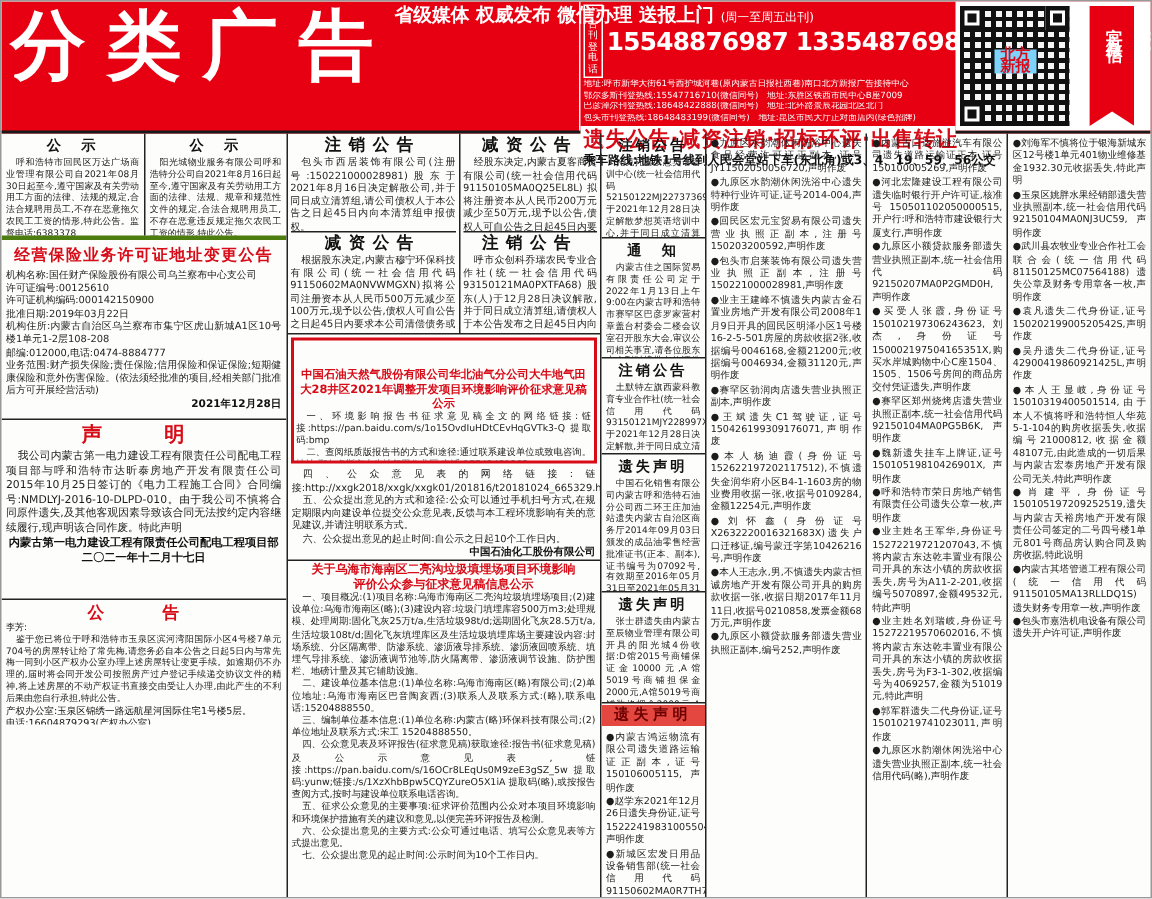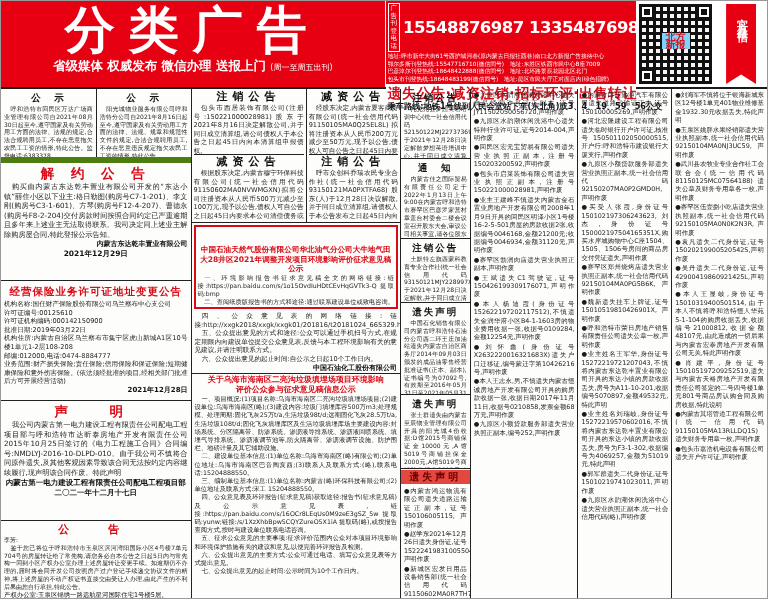--- a/index.html
+++ b/index.html
@@ -3,21 +3,21 @@
 <meta charset="utf-8">
 <style>
   * { margin:0; padding:0; box-sizing:border-box; }
   html,body { background:#e8e8e8; }
   body { font-family:"DejaVu Sans","Liberation Sans",sans-serif; }
   .page { position:relative; width:768px; height:599px; background:#fdfdfb; overflow:hidden;
           border:1px solid #999; }
 
   
   .masthead { display:flex; height:88px; background:#e60012; border-bottom:2px solid #1a1a1a; }
-  .mh-left { width:386px; display:flex; flex-direction:column; border-right:1px solid #f5f5f5;
+  .mh-left { width:386px; display:flex; flex-direction:row; border-right:1px solid #f5f5f5;
              padding:1px 6px 1px 6px; }
   .mh-title { color:#fff; font-size:50px; font-weight:bold; letter-spacing:14px; line-height:56px;
               text-align:center; white-space:nowrap; }
   .mh-tagline { color:#fff; font-size:12.5px; font-weight:bold; text-align:center; line-height:15px; white-space:nowrap; }
   .mh-tagnote { font-size:8px; font-weight:normal; }
   .mh-disclaimer { color:#ffd9d9; font-size:6.5px; text-align:center; line-height:10px; white-space:nowrap; overflow:hidden;margin-top:20px; }
   .mh-mid { width:250px; display:flex; flex-direction:column; }
   .mh-phone-row { display:flex; align-items:center; padding:2px 2px 0 2px; }
   .mh-phone-label { border:1px solid #fff; color:#fff; font-size:6.5px; line-height:7.5px;
                     padding:1px 2px; text-align:center; width:26px; margin-right:3px; }
@@ -66,21 +66,21 @@
   .h-red-multiline { text-align:center; font-weight:bold; color:#d70c18; font-size:8px; line-height:10px; }
 
   .bodytext { font-size:6.6px; line-height:8.6px; color:#1c1c1c; text-align:justify; }
   .bodytext .li { display:block; text-indent:1.1em; }
   .para { text-indent:1.1em; }
   .sign { text-align:right; font-weight:bold; font-size:7px; line-height:9px; color:#111; }
   .sign-c { text-align:center; font-weight:bold; font-size:7.5px; line-height:10px; color:#111; }
   .kv .li { display:block; text-indent:0; }
   .tiny { font-size:6px; line-height:7.8px; }
 
-  .topRow { display:flex; border-bottom:6px solid #4d7c0f; }
+  .topRow { display:flex; border-bottom:3px solid #4d7c0f; }
   .topRow .half { width:50%; padding:2px 3px; overflow:hidden; height:68px; }
   .topRow .half + .half { border-left:1px solid #222; }
 
   .midTop { display:flex; border-bottom:1px solid #222; height:134px; }
   .midTop .sub { padding:1px 2px; overflow:hidden; }
   .midTop .subA { width:115px; }
   .midTop .subB { width:95px; border-left:1px solid #222; }
   .midTop .subsec { overflow:hidden; }
 
   .redbox { border:2px solid #d70c18; margin:2px; padding:18px 2px; overflow:hidden; height:84px; }
@@ -149,26 +149,20 @@
         <div class="half">
           <div class="h-black small">公　示</div>
           <div class="bodytext tiny para">呼和浩特市回民区万达广场商业管理有限公司自2021年08月30日起至今,遵守国家及有关劳动用工方面的法律、法规的规定,合法合规聘用员工,不存在恶意拖欠农民工工资的情形,特此公告。监督电话:6383378</div>
         </div>
         <div class="half">
           <div class="h-black small">公　示</div>
           <div class="bodytext tiny para">阳光城物业服务有限公司呼和浩特分公司自2021年8月16日起至今,遵守国家及有关劳动用工方面的法律、法规、规章和规范性文件的规定,合法合规聘用员工,不存在恶意违反规定拖欠农民工工资的情形,特此公告。</div>
         </div>
       </div>
 
-      <div class="sec" style="height:118px">
-        <div class="h-red">解 约 公 告</div>
-        <div class="bodytext para" style="font-size:7.2px;line-height:9.6px">购买由内蒙古东达乾丰置业有限公司开发的“东达小镇”丽住小区以下业主:格日勒图(购房号C7-1-201)、李文刚(购房号C3-1-601)、方琴(购房号F12-4-207)、曹德永(购房号F8-2-204)交付房款时间按照合同约定已严重逾期且多年来上述业主无法取得联系。我司决定同上述业主解除购房屋合同,特此登报公示告知。</div>
-        <div class="sign">内蒙古东达乾丰置业有限公司</div>
-        <div class="sign-c">2021年12月29日</div>
-      </div>
 
       <div class="sec" style="height:120px">
         <div class="h-red tight">经营保险业务许可证地址变更公告</div>
         <div class="bodytext kv">
             <span class="li">机构名称:国任财产保险股份有限公司乌兰察布中心支公司</span>
             <span class="li">许可证编号:00125610</span>
             <span class="li">许可证机构编码:000142150900</span>
             <span class="li">批准日期:2019年03月22日</span>
             <span class="li">机构住所:内蒙古自治区乌兰察布市集宁区虎山新城A1区10号楼1单元1-2层108-208</span>
             <span class="li">邮编:012000,电话:0474-8884777</span>
@@ -300,33 +294,32 @@
 
     <div class="col c6">
       <div class="bullets">
           <span class="li">●内蒙古口达旅游汽车有限公司遗失道路运输证正本,证号150100005269,声明作废</span>
           <span class="li">●河北宏隆建设工程有限公司遗失临时银行开户许可证,核准号150501102050000515,开户行:呼和浩特市建设银行大厦支行,声明作废</span>
           <span class="li">●九原区小额贷款服务部遗失营业执照正副本,统一社会信用代码92150207MA0P2GMD0H,声明作废</span>
           <span class="li">●买受人张霞,身份证号150102197306243623,刘杰,身份证号150002197504165351X,购买水岸城购物中心C座1504、1505、1506号房间的商品房交付凭证遗失,声明作废</span>
           <span class="li">●赛罕区郑州烧烤店遗失营业执照正副本,统一社会信用代码92150104MA0PG5B6K,声明作废</span>
           <span class="li">●魏新遗失挂车上牌证,证号15010519810426901X,声明作废</span>
           <span class="li">●呼和浩特市荣日房地产销售有限责任公司遗失公章一枚,声明作废</span>
-          <span class="li">●业主姓名王军华,身份证号15272219721207043,不慎将内蒙古东达乾丰置业有限公司开具的东达小镇的房款收据丢失,房号为A11-10-201,收据编号5070897,金额49532元,特此声明</span>
+          <span class="li">●业主姓名王军华,身份证号15272219721207043,不慎将内蒙古东达乾丰置业有限公司开具的东达小镇的房款收据丢失,房号为A11-2-201,收据编号5070897,金额49532元,特此声明</span>
           <span class="li">●业主姓名刘瑞岐,身份证号15272219570602016,不慎将内蒙古东达乾丰置业有限公司开具的东达小镇的房款收据丢失,房号为F3-1-302,收据编号为4069257,金额为51019元,特此声明</span>
           <span class="li">●郭军群遗失二代身份证,证号15010219741023011,声明作废</span>
           <span class="li">●九原区水韵潮休闲洗浴中心遗失营业执照正副本,统一社会信用代码(略),声明作废</span>
         </div>
     </div>
 
     <div class="col c7">
       <div class="bullets">
           <span class="li">●刘海军不慎将位于银海新城东区12号楼1单元401物业维修基金1932.30元收据丢失,特此声明</span>
           <span class="li">●玉泉区姚胖水果经销部遗失营业执照副本,统一社会信用代码92150104MA0NJ3UC59,声明作废</span>
           <span class="li">●武川县农牧业专业合作社工会联合会(统一信用代码81150125MC07564188)遗失公章及财务专用章各一枚,声明作废</span>
-          <span class="li">●赛罕区伍壹捌小吃店遗失营业执照副本,统一社会信用代码92150105MA0N0K2N3R,声明作废</span>
           <span class="li">●袁凡遗失二代身份证,证号15020219900520542S,声明作废</span>
           <span class="li">●吴丹遗失二代身份证,证号42900419860921425L,声明作废</span>
           <span class="li">●本人王显岐,身份证号15010319400501514,由于本人不慎将呼和浩特恒人华苑5-1-104的购房收据丢失,收据编号21000812,收据金额48107元,由此造成的一切后果与内蒙古宏泰房地产开发有限公司无关,特此声明作废</span>
           <span class="li">●肖建平,身份证号150105197209252519,遗失与内蒙古天裕房地产开发有限责任公司签定的二号四号楼1单元801号商品房认购合同及购房收据,特此说明</span>
           <span class="li">●内蒙古其塔管道工程有限公司(统一信用代码91150105MA13RLLDQ1S)遗失财务专用章一枚,声明作废</span>
           <span class="li">●包头市嘉浩机电设备有限公司遗失开户许可证,声明作废</span>
         </div>
     </div>
 
   </div>

